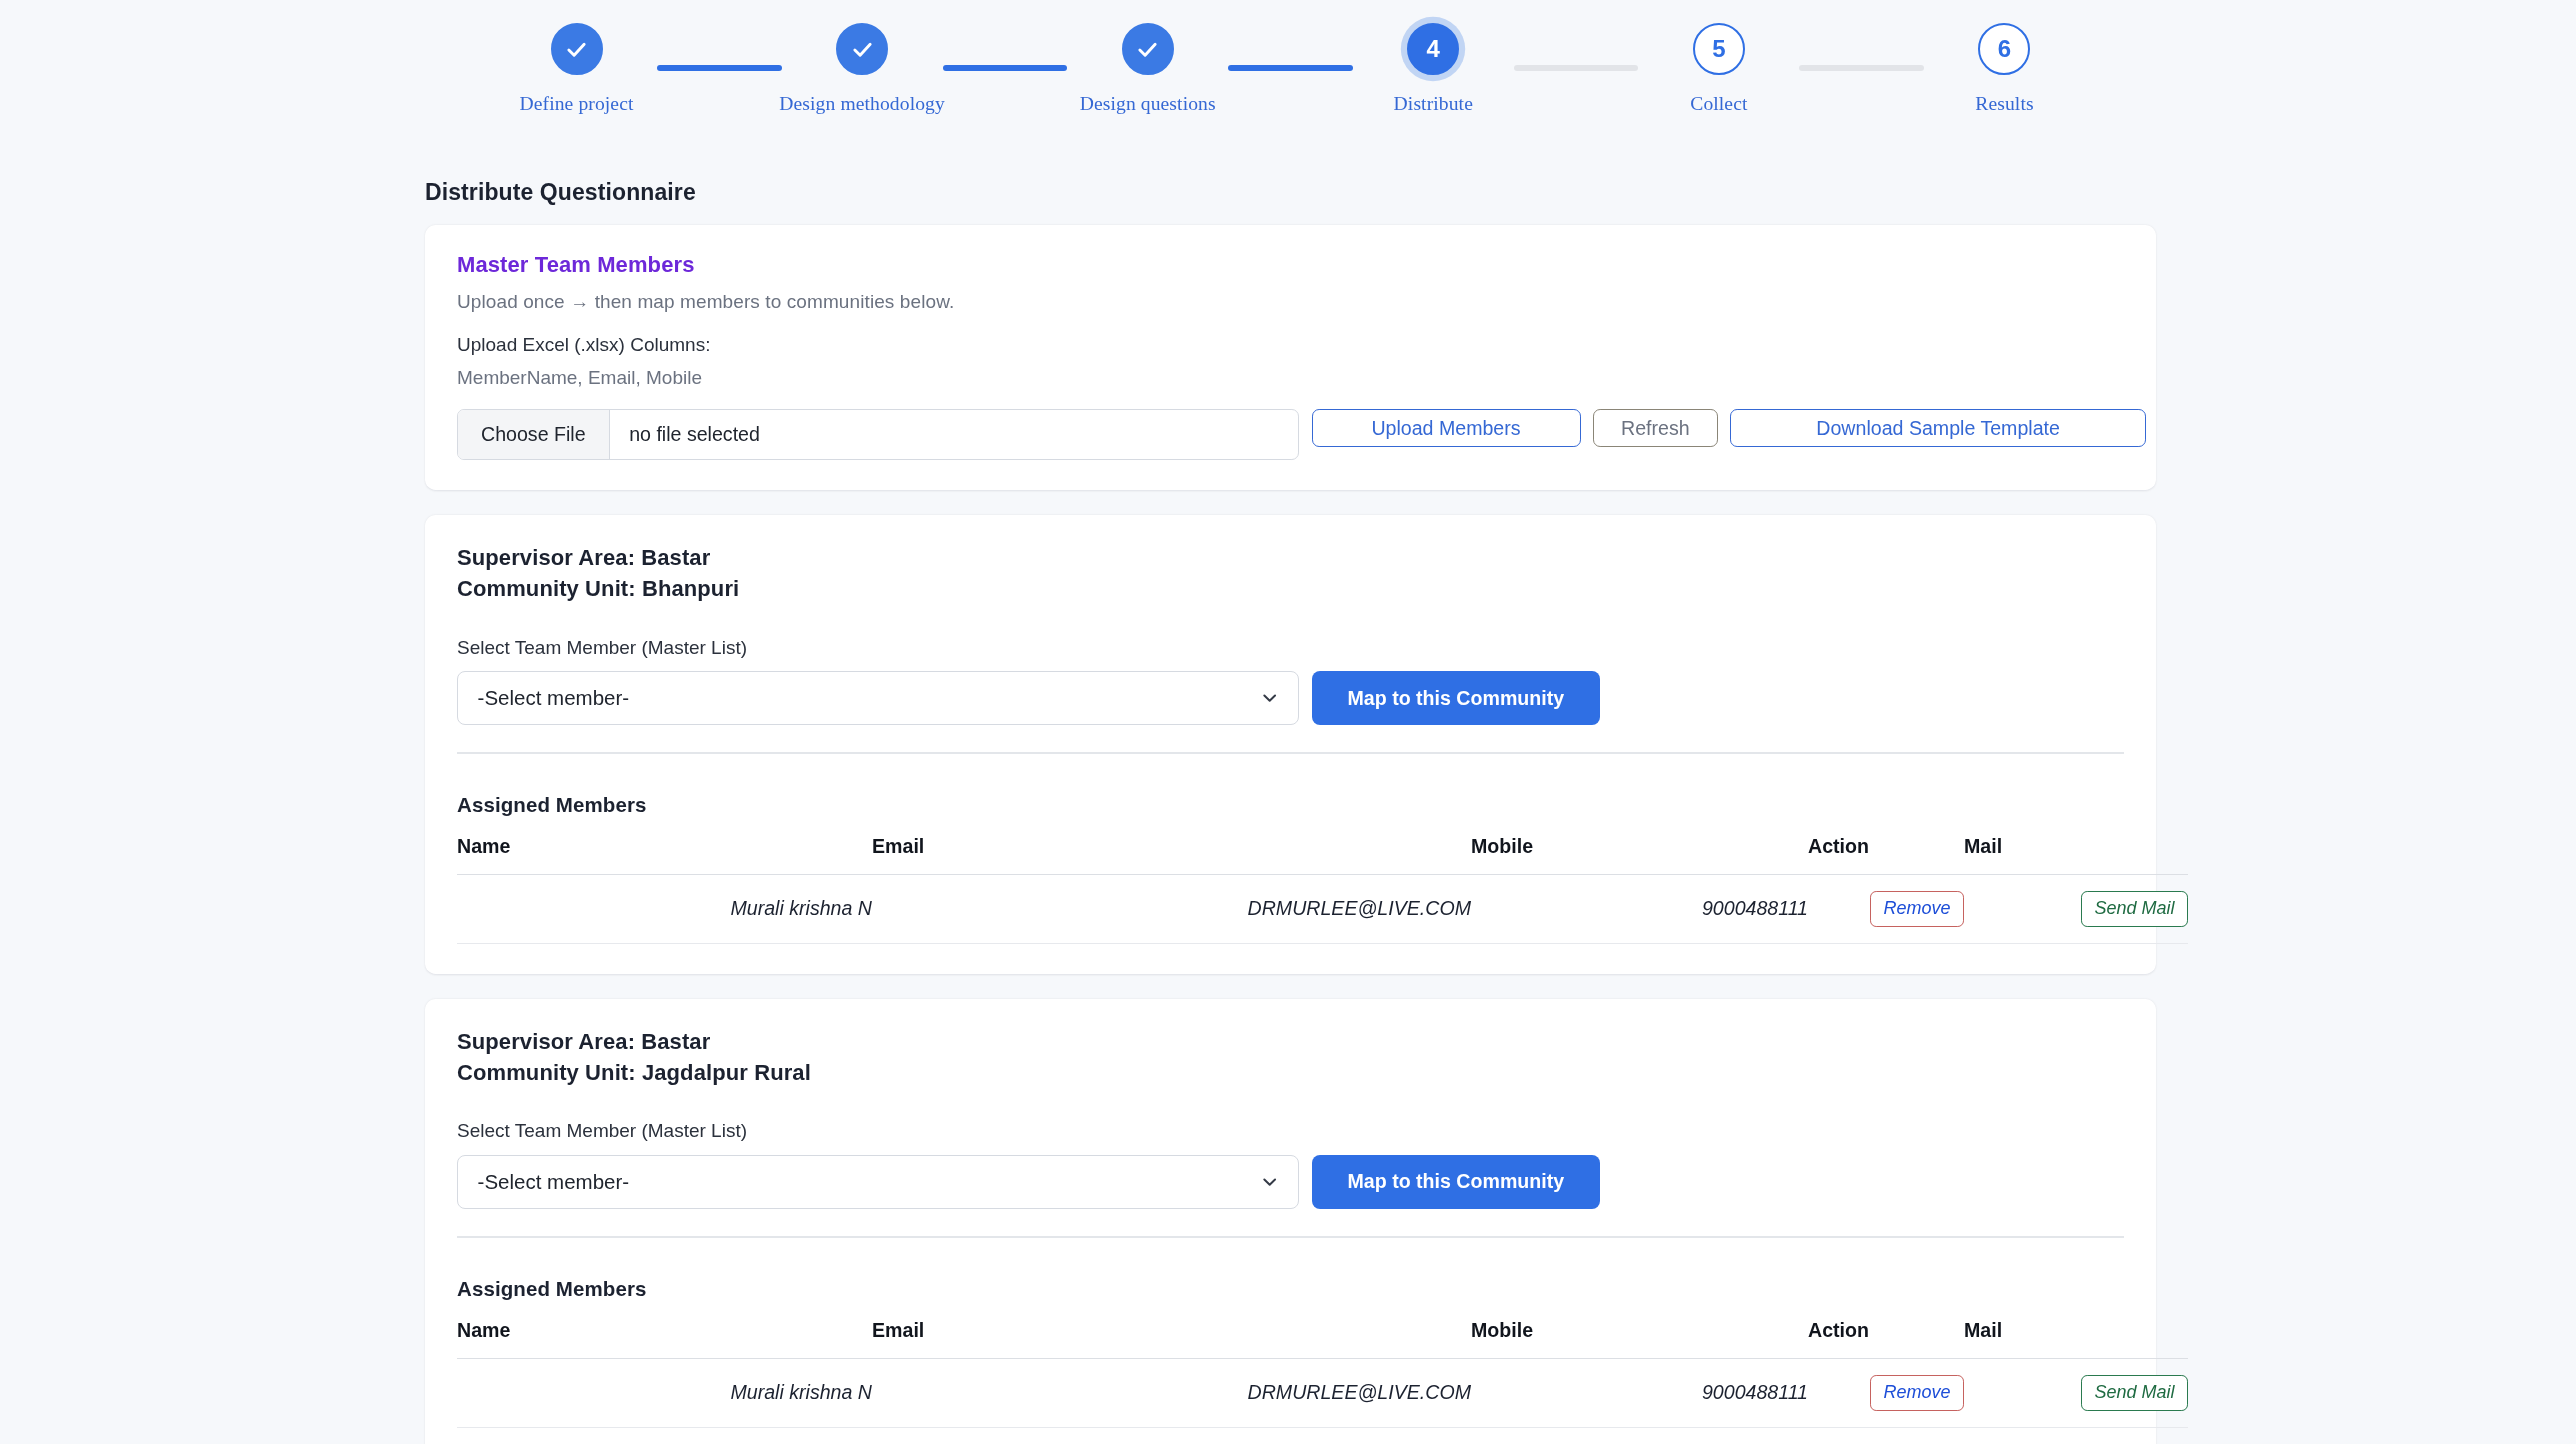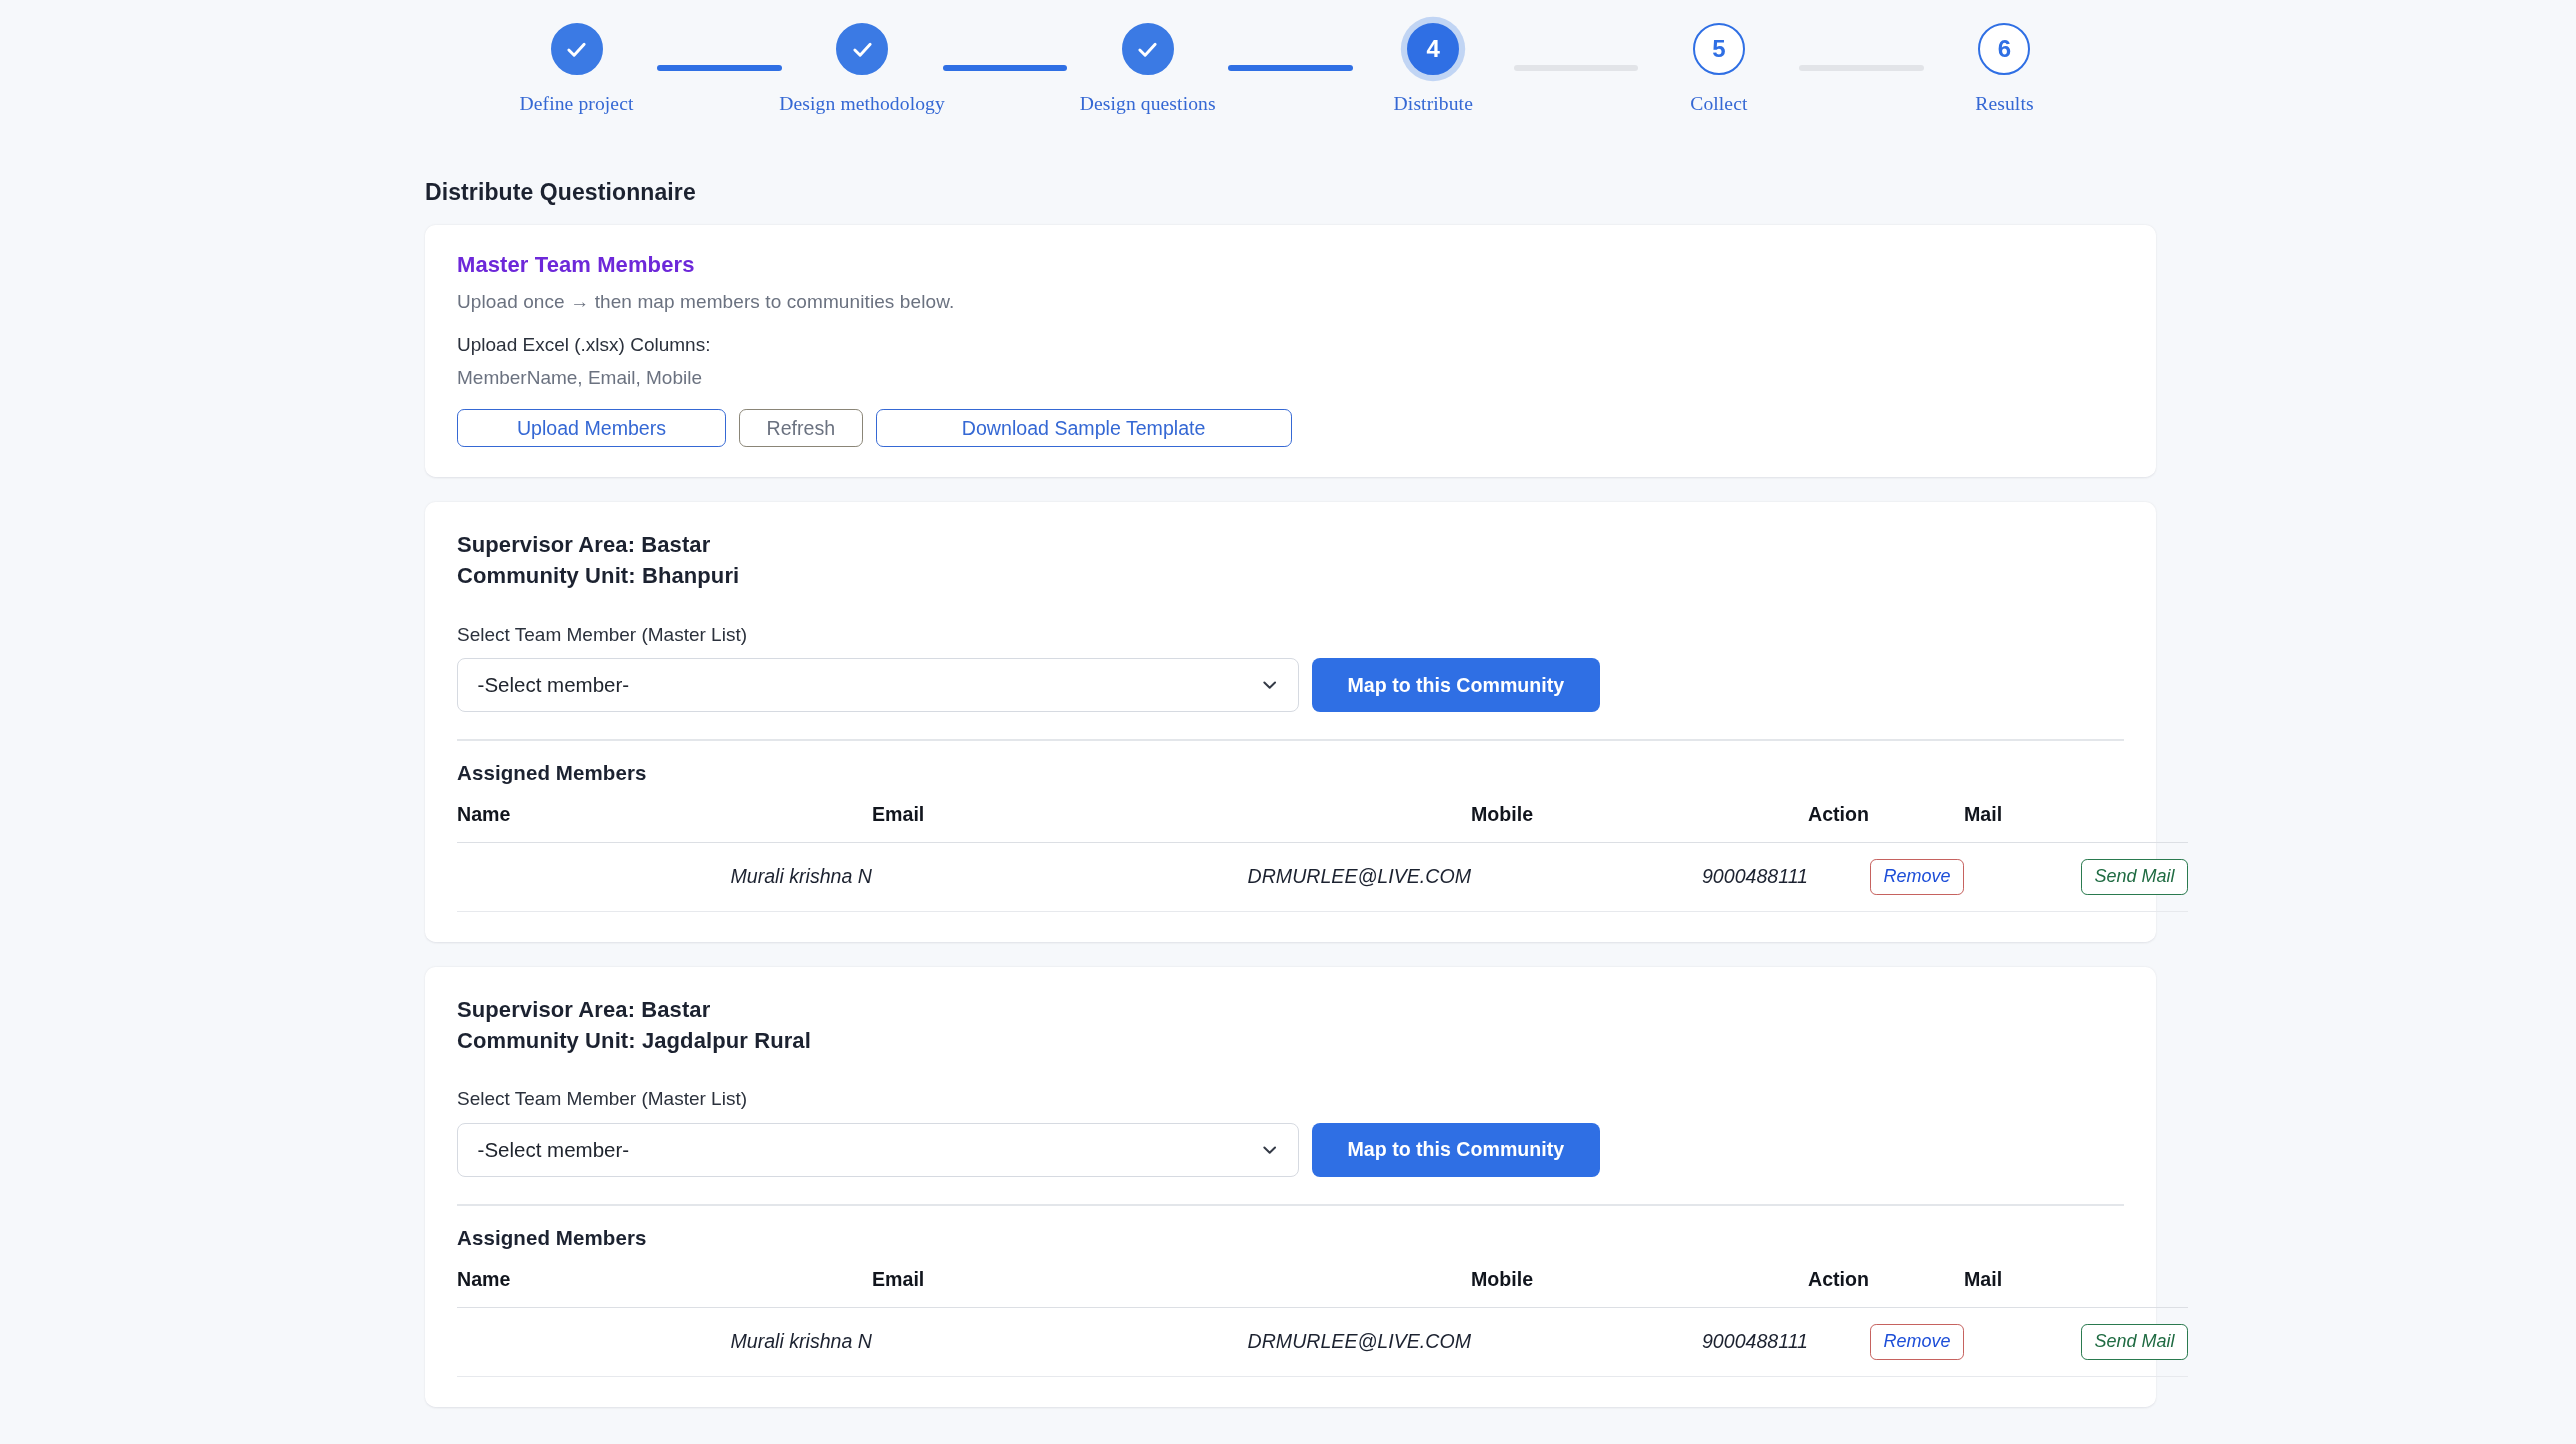--- a/index.html
+++ b/index.html
@@ -232,21 +232,21 @@
 
   .divider {
     height: 1.8px;
     background: #e3e6ea;
     margin: 27px 0 0 0;
   }
   .assigned-title {
     font-size: 20.5px;
     font-weight: 700;
     color: #1c2230;
-    margin-top: 20px;
+    margin-top: 39px;
     margin-bottom: 18px;
     letter-spacing: 0.1px;
   }
 
   table.members {
     width: 100%;
     border-collapse: collapse;
     table-layout: fixed;
   }
   table.members th {
@@ -354,20 +354,24 @@
 
   <div class="cards">
 
     <div class="card">
       <h2>Master Team Members</h2>
       <div class="muted">Upload once → then map members to communities below.</div>
       <div class="field-note">Upload Excel (.xlsx) Columns:</div>
       <div class="field-note sub">MemberName, Email, Mobile</div>
 
       <div class="upload-row">
+        <div class="file-input">
+          <div class="file-btn">Choose File</div>
+          <div class="file-name">no file selected</div>
+        </div>
         <div class="btn btn-outline-primary w-upload">Upload Members</div>
         <div class="btn btn-outline-muted w-refresh">Refresh</div>
         <div class="btn btn-outline-primary w-download">Download Sample Template</div>
       </div>
     </div>
 
     <div class="card">
       <div class="sup-line">Supervisor Area: Bastar</div>
       <div class="sup-line">Community Unit: Bhanpuri</div>
 

